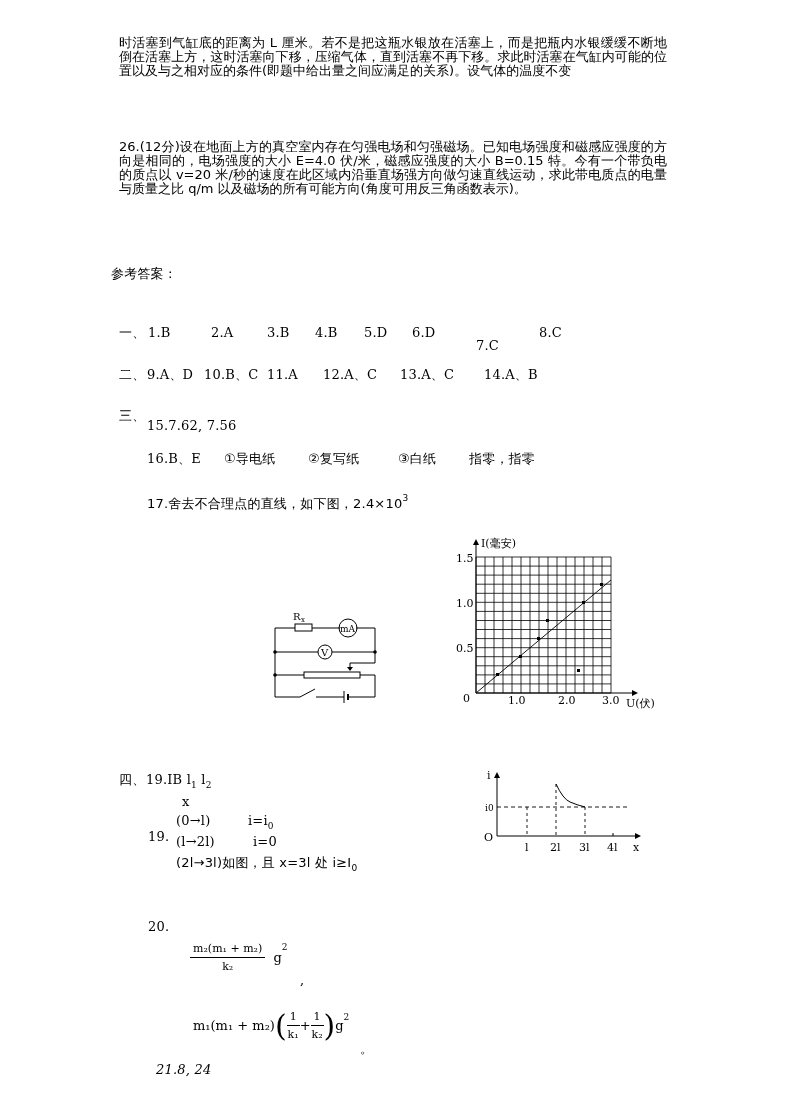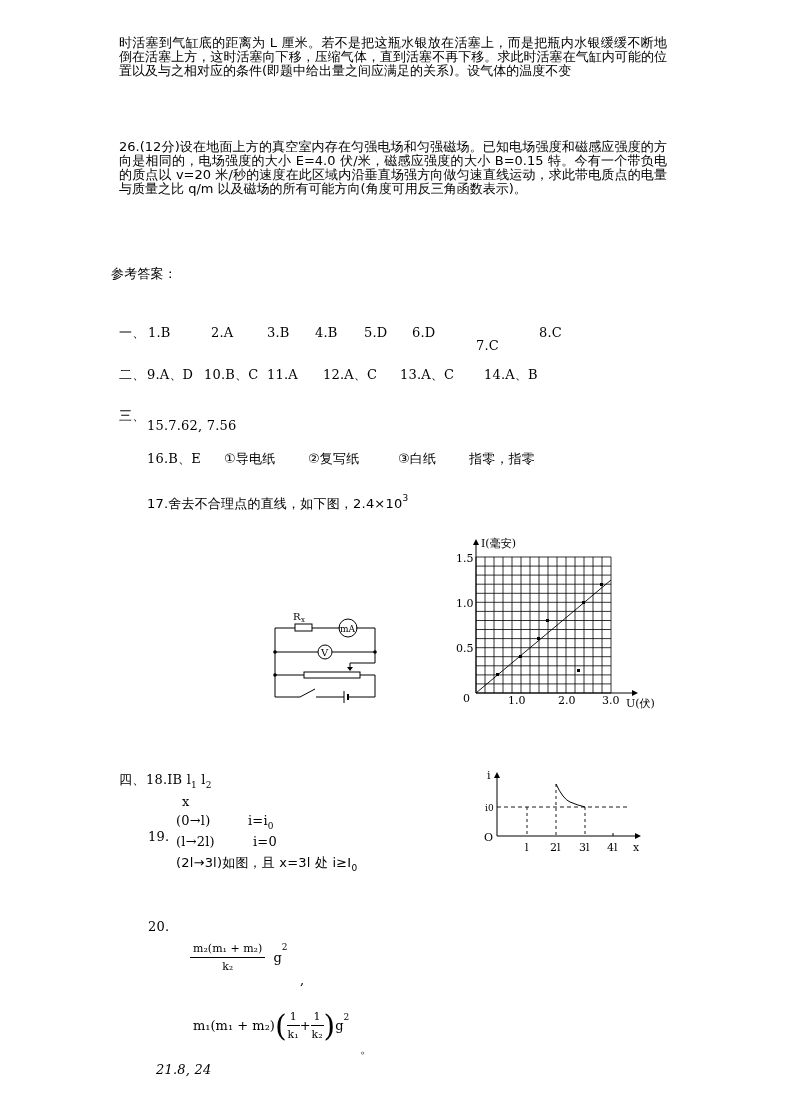--- a/index.html
+++ b/index.html
@@ -164,21 +164,21 @@
   <text x="23" y="172" font-size="11">0</text>
   <text x="68" y="174" font-size="11">1.0</text>
   <text x="118" y="174" font-size="11">2.0</text>
   <text x="162" y="174" font-size="11">3.0</text>
   <text x="186" y="177" font-size="11">U(伏)</text>
 </svg>
 
 <div>
   <span class="p" style="left:119px; top:769px;">四、</span>
   <span class="p mono" style="left:146px; top:769px;">
-    <span>18.IB</span>
+    <span>19.IB</span>
     <span>l</span><sub>1</sub>
     <span>l</span><sub>2</sub>
   </span>
 
   <span class="p mono" style="left:148px; top:791px;margin-top:35px;">19.</span>
   <span class="p mono" style="left:182px; top:791px;">x</span>
 
   <span class="p mono" style="left:176px; top:810px;">(0→l)</span>
   <span class="p mono" style="left:248px; top:810px;"><span>i=i</span><sub>0</sub></span>
 

